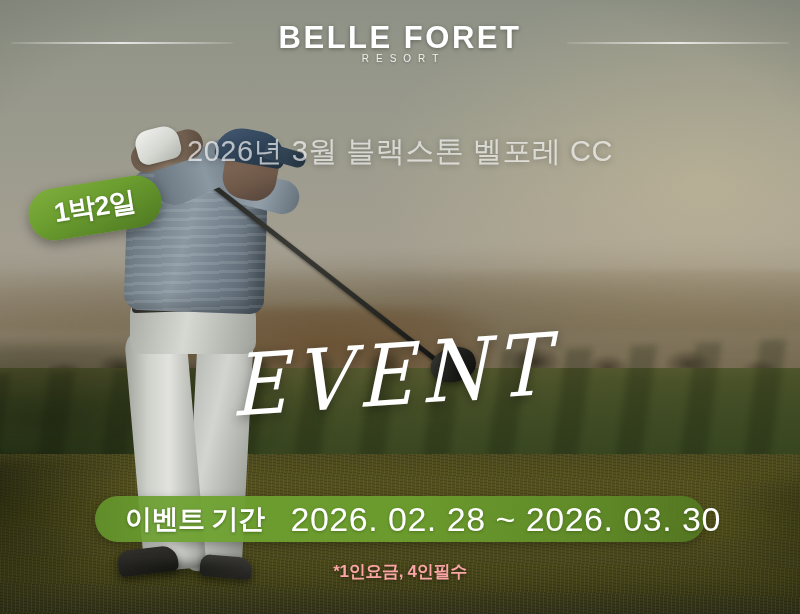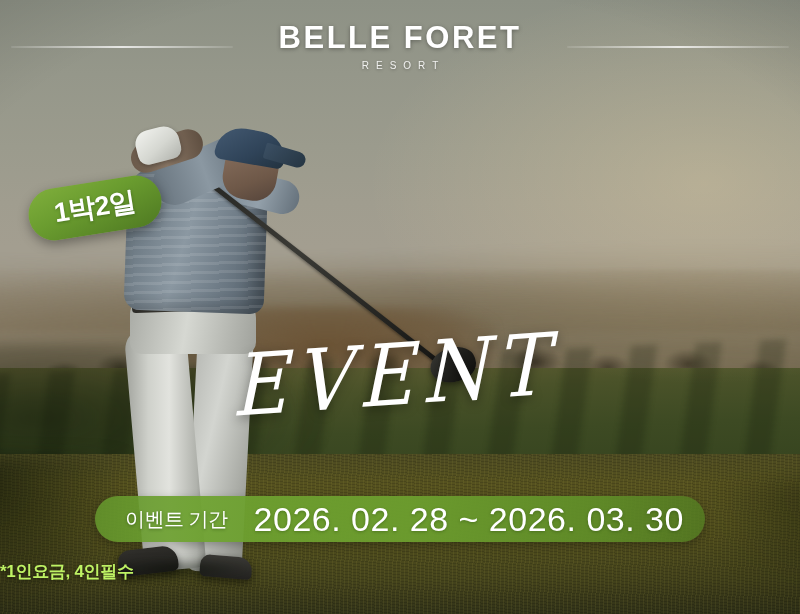--- a/index.html
+++ b/index.html
@@ -356,21 +356,21 @@
   .brand-name {
     font-size: 31px;
     font-weight: 700;
     letter-spacing: 2.5px;
     color: #ffffff;
     line-height: 1;
     text-shadow: 0 1px 4px rgba(0,0,0,.35);
     white-space: nowrap;
   }
   .brand-sub {
-    margin-top: 7px;
+    margin-top: 0;
     font-size: 10px;
     font-weight: 400;
     letter-spacing: 7px;
     color: rgba(255,255,255,.88);
     text-indent: 7px;
     text-shadow: 0 1px 3px rgba(0,0,0,.3);
   }
 
   
   .subtitle {
@@ -455,44 +455,45 @@
         rgba(108,158,46,.95) 52%,
         rgba(96,142,40,.92) 82%,
         rgba(84,126,34,.80) 100%);
     display: flex;
     align-items: center;
     padding: 0 30px;
     gap: 26px;
     box-shadow: 0 3px 10px rgba(0,0,0,.28);
   }
   .period-label {
-    font-size: 20px;
-    font-weight: 400;
+    font-size: 27px;
+    font-weight: 700;
     color: #ffffff;
     letter-spacing: -0.5px;
     white-space: nowrap;
     text-shadow: 0 1px 3px rgba(25,55,8,.45);
   }
   .period-value {
     font-size: 34px;
     font-weight: 400;
     color: #ffffff;
     letter-spacing: 0.5px;
     white-space: nowrap;
     text-shadow: 0 1px 3px rgba(25,55,8,.35);
   }
 
   
   .footnote {
     position: absolute;
     left: 0; right: 0;
     top: 560px;
+    text-align: center;
     font-size: 17px;
     font-weight: 700;
-    color: #bef264;
+    color: #fca5a5;
     letter-spacing: -0.3px;
     text-shadow: 0 1px 4px rgba(0,0,0,.5);
     white-space: nowrap;
   }
 </style>
 </head>
 <body>
 
 <div class="banner">
 
@@ -535,20 +536,21 @@
 
   <div class="brand">
     <div class="rule"></div>
     <div class="brand-text">
       <div class="brand-name">BELLE FORET</div>
       <div class="brand-sub">RESORT</div>
     </div>
     <div class="rule"></div>
   </div>
 
+  <div class="subtitle">2026년 3월 블랙스톤 벨포레 CC</div>
 
   <div class="badge">
     <div class="badge-text">1박2일</div>
   </div>
 
 
   <div class="event-word">
     <span>EVENT</span>
   </div>
 

